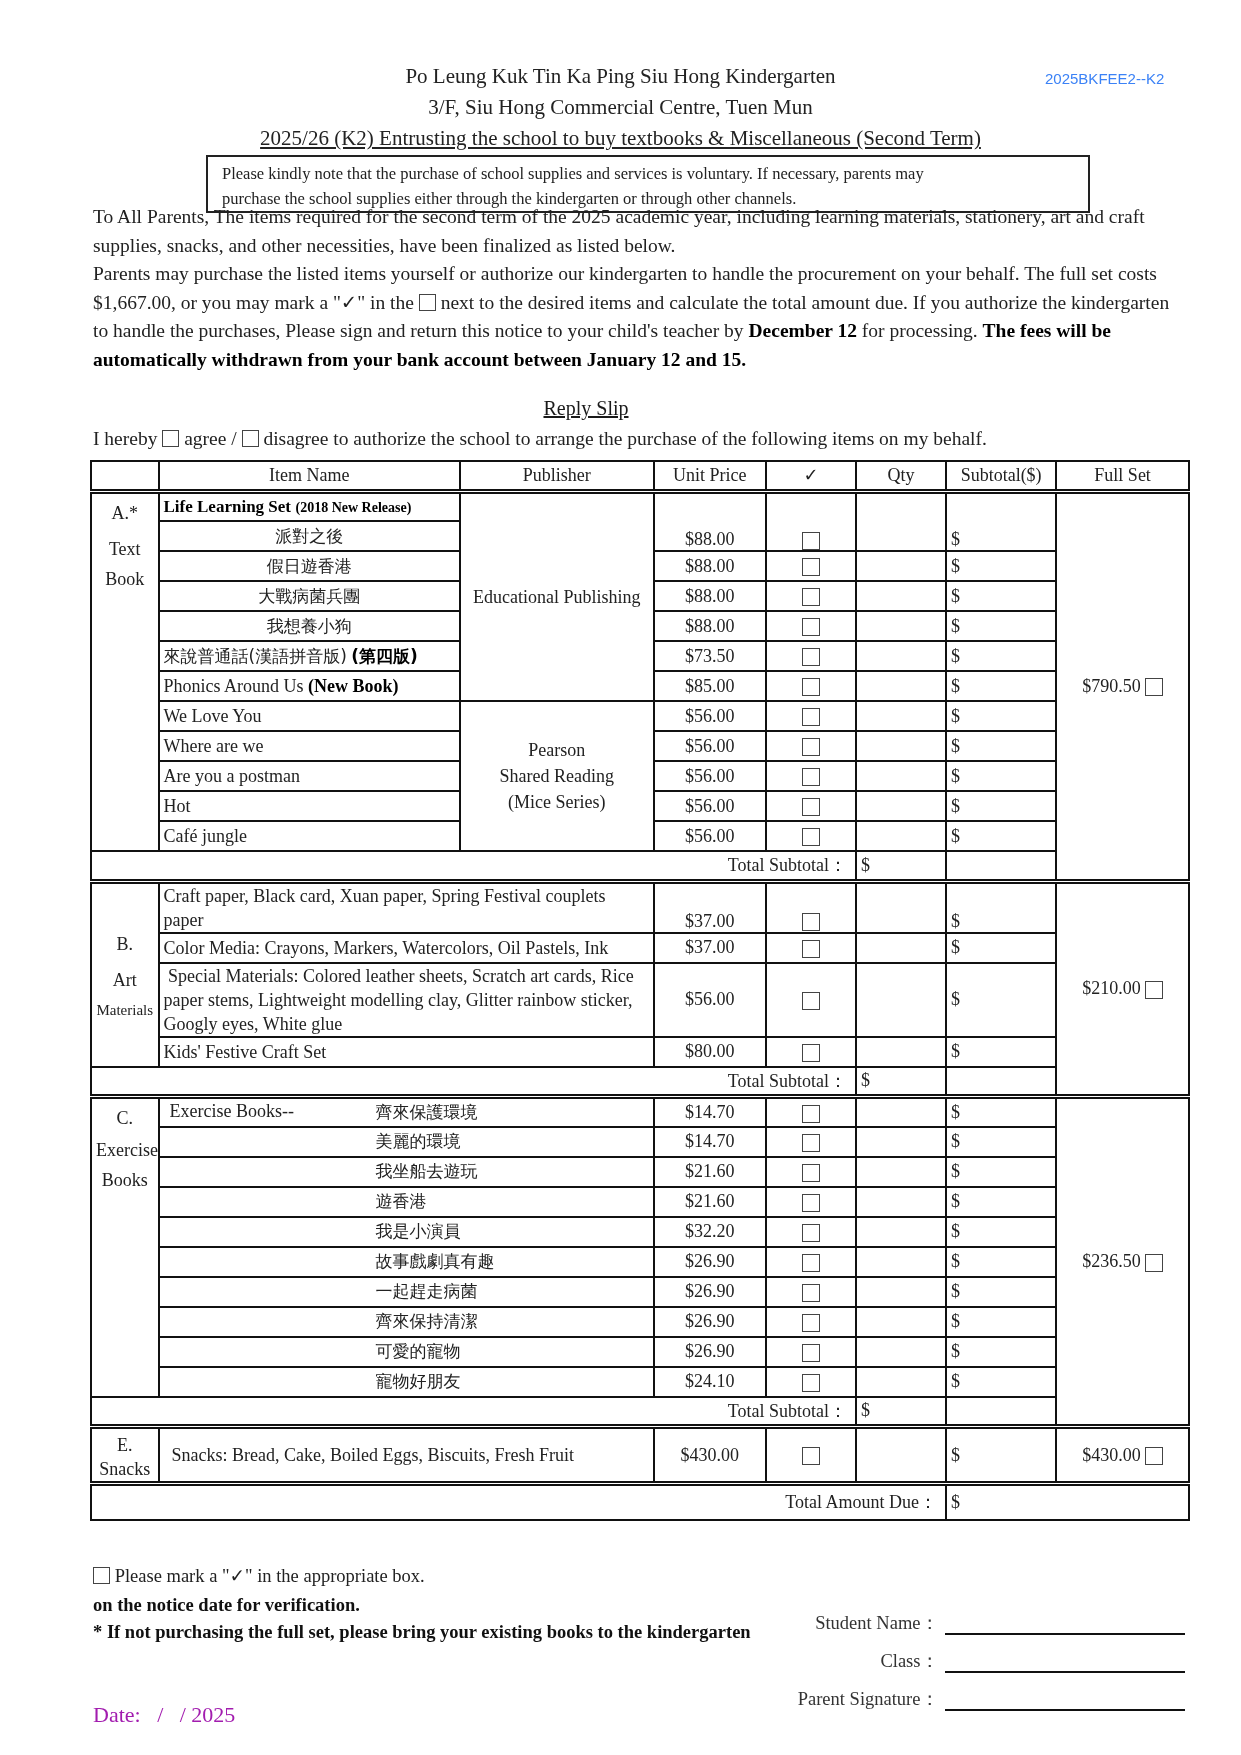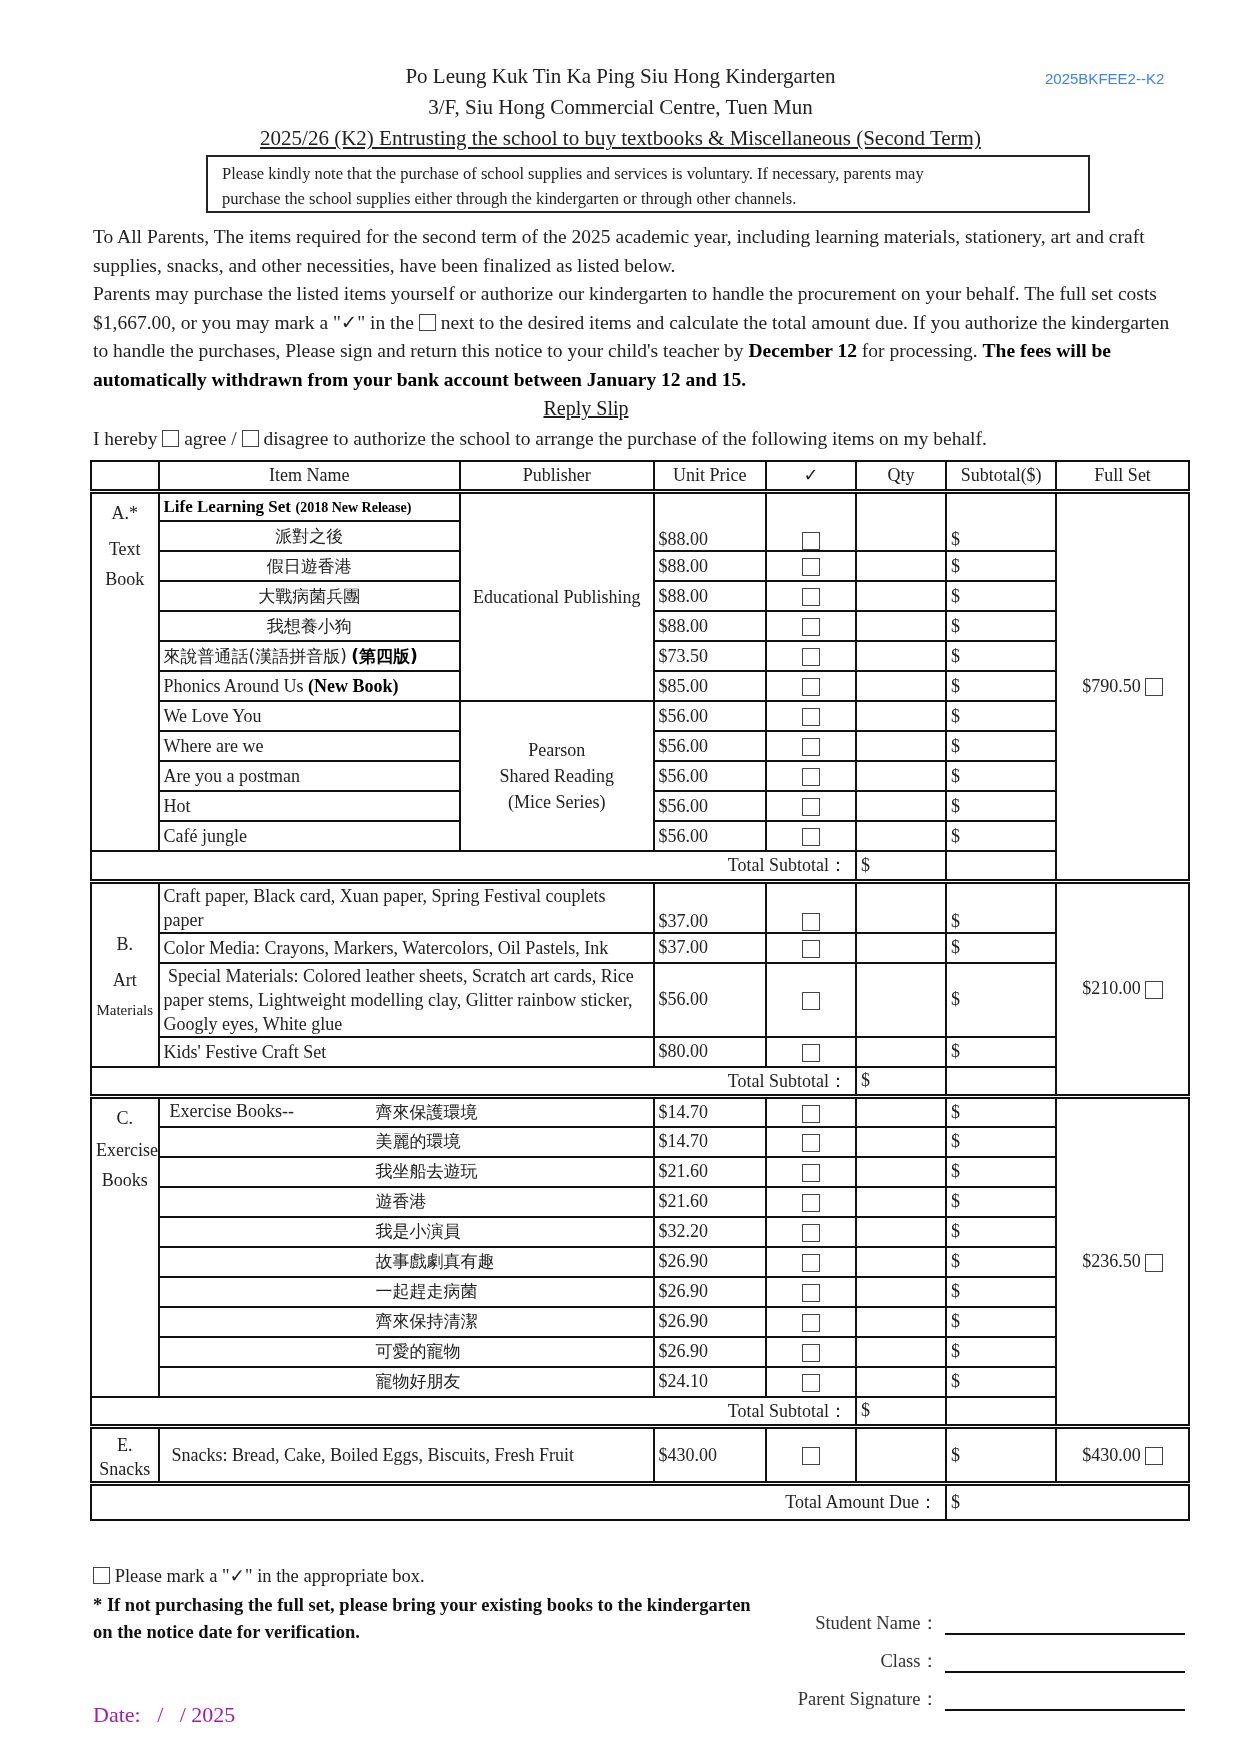--- a/index.html
+++ b/index.html
@@ -14,21 +14,21 @@
   }
   .hdr { position: absolute; left: 0; width: 1241px; text-align: center; font-size: 21px; color: #222; }
   .hdr1 { top: 64px; }
   .hdr2 { top: 95px; }
   .hdr3 { top: 126px; text-decoration: underline; }
   .notice-box {
     position: absolute; left: 206px; top: 155px; width: 884px; height: 58px;
     border: 2px solid #222; padding: 4px 14px; font-size: 16.5px; line-height: 25px; color: #222;
   }
   .intro {
-    position: absolute; left: 93px; top: 223px; width: 1090px; font-size: 19.5px; line-height: 28.5px; color: #222;
+    position: absolute; left: 93px; top: 203px; width: 1090px; font-size: 19.5px; line-height: 28.5px; color: #222;
   }
   .intro b { font-weight: bold; color: #000; }
   .inline-box {
     display: inline-block; width: 17px; height: 17px; border: 1px solid #444; vertical-align: -2px; background: #fff;
   }
   .reply-title {
     position: absolute; left: 0; width: 1172px; top: 397px; text-align: center; font-size: 20px; text-decoration: underline; font-family: Liberation Serif, serif;
   }
   .agree-line { position: absolute; left: 93px; top: 428px; font-size: 19.5px; color: #222; }
 
@@ -38,21 +38,21 @@
     table-layout: fixed;
   }
   table.items td, table.items th {
     border: 2px solid #111; padding: 0 4px; height: 30px; font-weight: normal;
   }
   table.items th { text-align: center; height: 30px; }
   .c-sec { text-align: center; vertical-align: top; padding-top: 4px !important; line-height: 30px; }
   .c-name { text-align: left; }
   .c-name.center { text-align: center; }
   .c-pub { text-align: center; line-height: 26px; }
-  .c-price { }
+  .c-price { text-align: center; }
   .c-chk { text-align: center; }
   .c-qty { }
   .c-sub { text-align: left; }
   .c-full { text-align: center; }
   .box {
     display: inline-block; width: 18px; height: 18px; border: 1px solid #444; vertical-align: middle; background: #fff;
   }
   .sec-break td { border-top: 5px double #111 !important; }
   .total-label { text-align: right; padding-right: 8px !important; }
   .bold { font-weight: bold; color: #000; }
@@ -415,22 +415,22 @@
         <td class="c-sub" colspan="2">$</td>
       </tr>
     </tbody>
 </table>
 
 <div class="footnote1">
   <span class="inline-box"></span>
   <span>Please mark a "✓" in the appropriate box.</span>
 </div>
 <div class="footnote2">
+  <div>on the notice date for verification.</div>
   <div>* If not purchasing the full set, please bring your existing books to the kindergarten</div>
-  <div>on the notice date for verification.</div>
 </div>
 <div class="date-line" style="white-space:pre">Date:   /   / 2025</div>
 
 <div class="sig-row sig1">
   <span class="sig-label">Student Name：</span>
   <span class="sig-line"></span>
 </div>
 <div class="sig-row sig2">
   <span class="sig-label">Class：</span>
   <span class="sig-line"></span>

